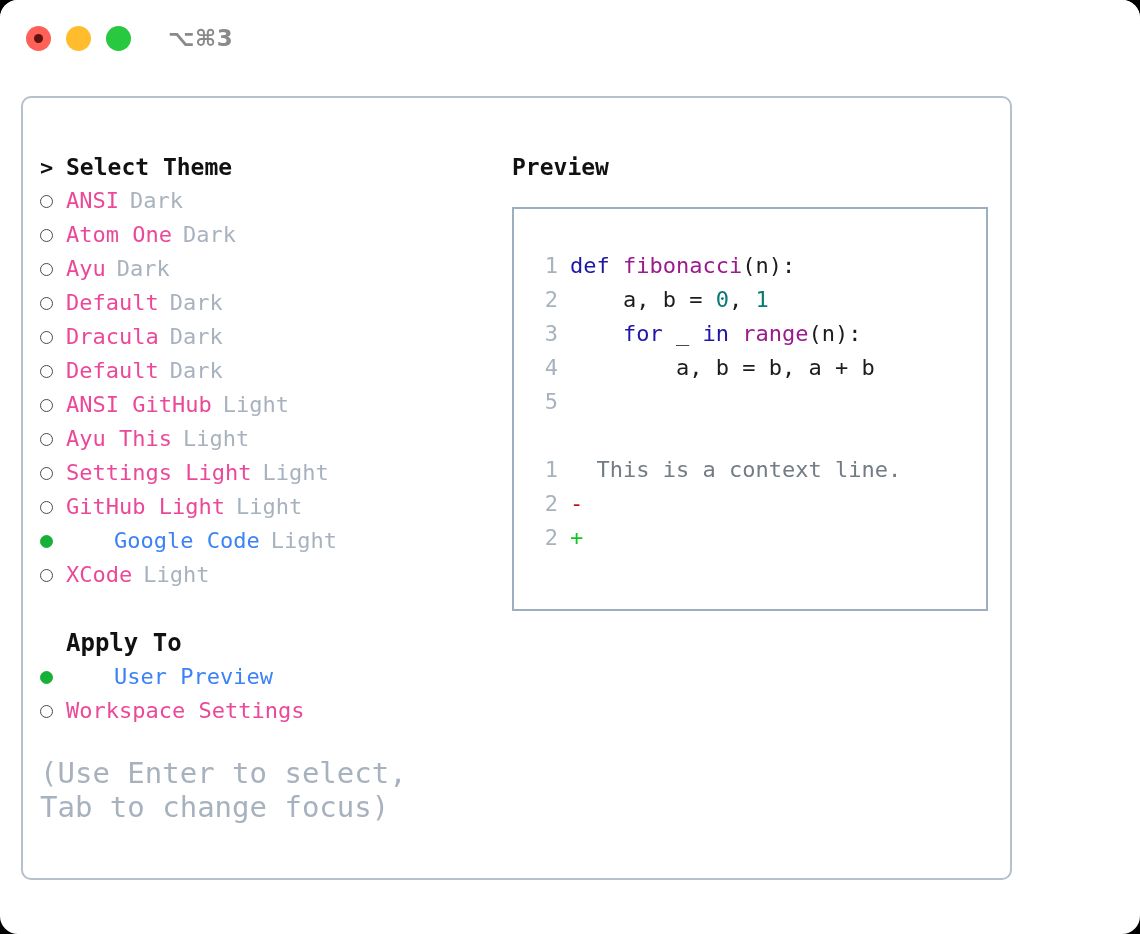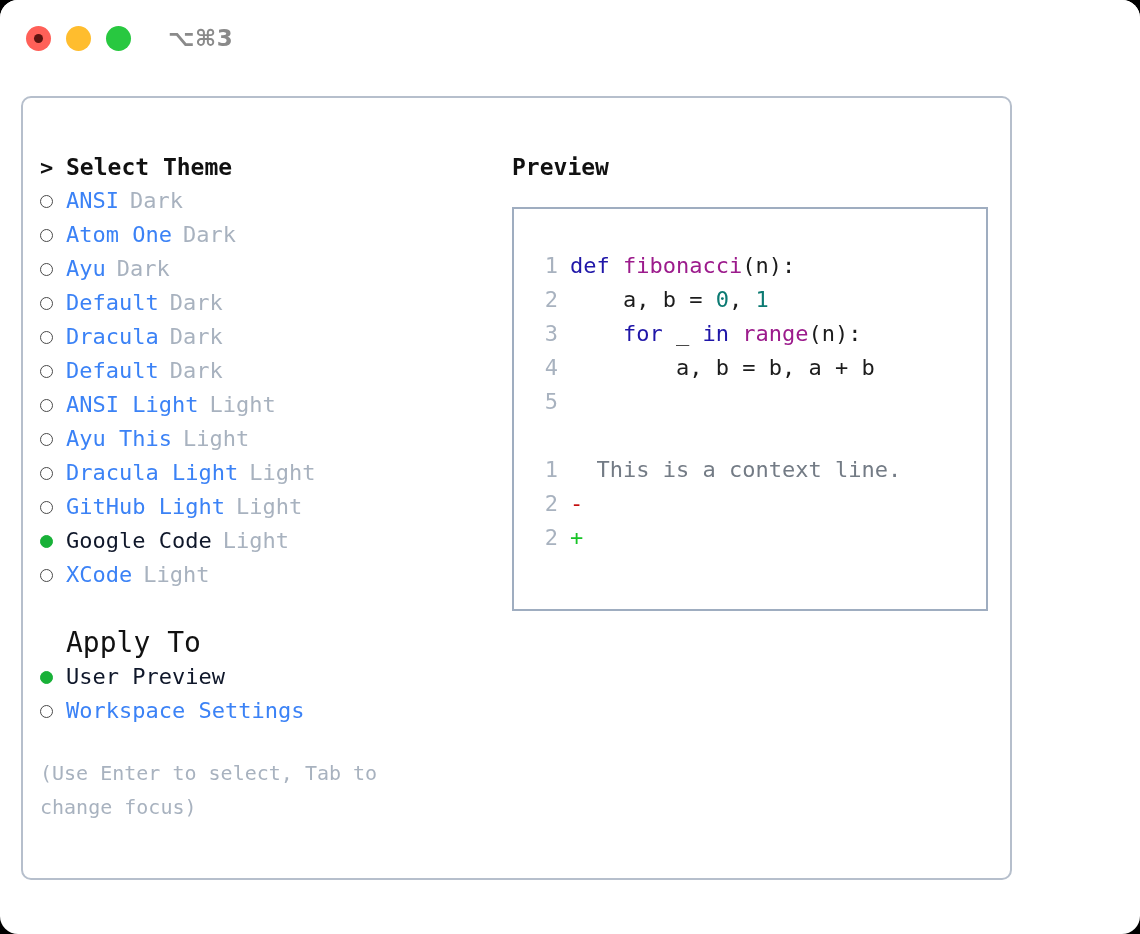--- a/index.html
+++ b/index.html
@@ -119,40 +119,40 @@
     border-radius: 50%;
     box-sizing: border-box;
     border: 1.7px solid #4a4a4a;
     background: transparent;
     display: inline-block;
   }
   .dot.filled {
     background: #18b138;
     border-color: #18b138;
   }
-  .label { color: #3b82f6; }
+  .label { color: #ec4899; }
   .label.heading { font-weight: 700; color: #111111; font-size: 23px; }
-  .label.selected { color: #0f172a; }
+  .label.selected { color: #3b82f6; margin-left: 48px; }
   .badge {
     color: #a8b2bf;
     margin-left: 11px;
   }
   .spacer-row { height: 34px; }
   .apply-title {
-    font-weight: 400;
+    font-weight: 700;
     color: #111111;
-    font-size: 28px;
+    font-size: 24px;
     line-height: 34px;
     height: 34px;
     padding-left: 26px;
   }
   .hint {
     margin-top: 28px;
     color: #a8b2bf;
-    font-size: 20px;
+    font-size: 29px;
     line-height: 34px;
     width: 400px;
     white-space: normal;
   }
 
   
   .right-col {
     position: absolute;
     left: 462px;
     top: 52px;
@@ -261,35 +261,35 @@
             <span class="dot-wrap">
               <span class="dot"></span>
             </span>
             <span class="label">Default</span>
             <span class="badge">Dark</span>
           </div>
           <div class="row">
             <span class="dot-wrap">
               <span class="dot"></span>
             </span>
-            <span class="label">ANSI Light</span>
+            <span class="label">ANSI GitHub</span>
             <span class="badge">Light</span>
           </div>
           <div class="row">
             <span class="dot-wrap">
               <span class="dot"></span>
             </span>
             <span class="label">Ayu This</span>
             <span class="badge">Light</span>
           </div>
           <div class="row">
             <span class="dot-wrap">
               <span class="dot"></span>
             </span>
-            <span class="label">Dracula Light</span>
+            <span class="label">Settings Light</span>
             <span class="badge">Light</span>
           </div>
           <div class="row">
             <span class="dot-wrap">
               <span class="dot"></span>
             </span>
             <span class="label">GitHub Light</span>
             <span class="badge">Light</span>
           </div>
           <div class="row">

